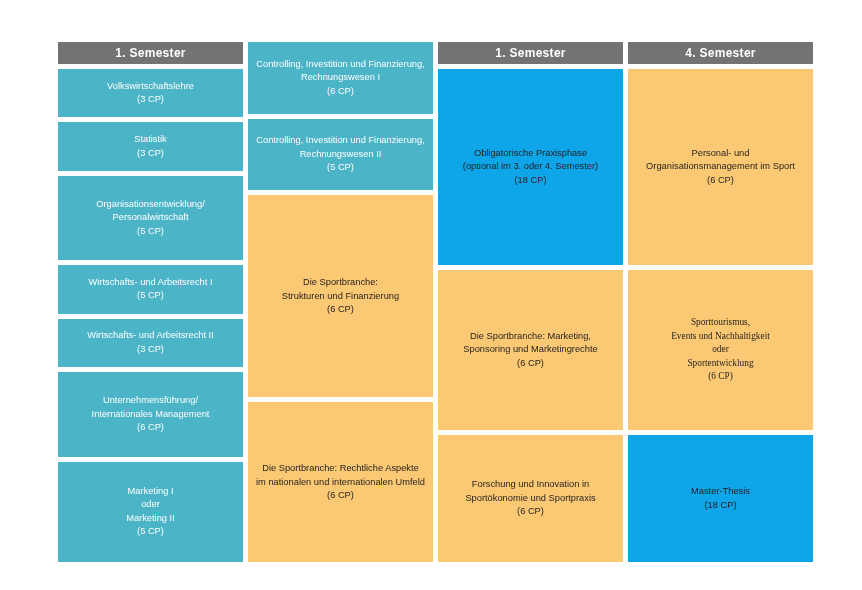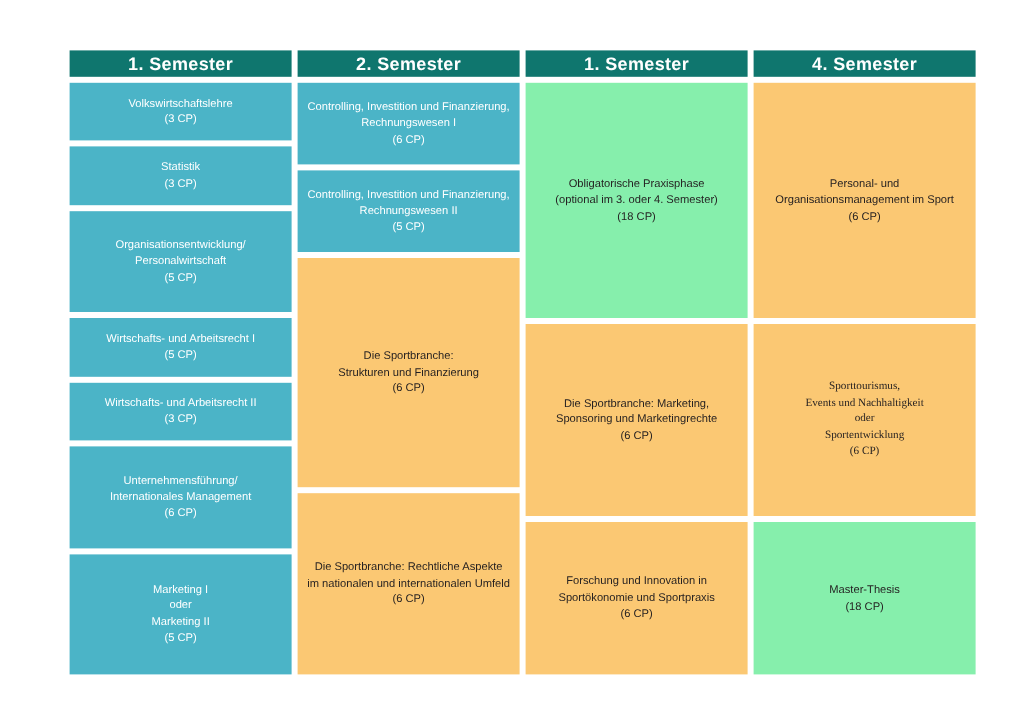--- a/index.html
+++ b/index.html
@@ -25,23 +25,23 @@
   }
   .semester-column {
     display: flex;
     flex-direction: column;
     gap: 5px;
     width: 185px;
     flex: 0 0 185px;
     height: 100%;
   }
   .semester-header {
-    background: #0f766e;
+    background: #737373;
     color: #ffffff;
-    font-size: 15px;
+    font-size: 12px;
     font-weight: bold;
     letter-spacing: 0.3px;
     height: 22px;
     flex: 0 0 22px;
     display: flex;
     align-items: center;
     justify-content: center;
     text-align: center;
   }
   .module-stack {
@@ -69,21 +69,21 @@
   .c-teal {
     background: #4bb4c7;
     color: #ffffff;
   }
   .c-lightorange {
     background: #fbc873;
     color: #231f20;
     text-align: center;
   }
   .c-orange {
-    background: #86efac;
+    background: #0ea5e9;
     color: #231f20;
   }
 </style>
 </head>
 <body>
 
 <div id="curriculum-grid">
     <div class="semester-column">
       <div class="semester-header">1. Semester</div>
       <div class="module-stack">
@@ -115,21 +115,20 @@
         </div>
         <div class="module-box c-teal" style="flex: 103 0 0px;">
           <span class="module-text">Marketing I
 oder
 Marketing II
 (5 CP)</span>
         </div>
       </div>
     </div>
     <div class="semester-column">
-      <div class="semester-header">2. Semester</div>
       <div class="module-stack">
         <div class="module-box c-teal" style="flex: 52 0 0px;">
           <span class="module-text">Controlling, Investition und Finanzierung,
 Rechnungswesen I
 (6 CP)</span>
         </div>
         <div class="module-box c-teal" style="flex: 52 0 0px;">
           <span class="module-text">Controlling, Investition und Finanzierung,
 Rechnungswesen II
 (5 CP)</span>

